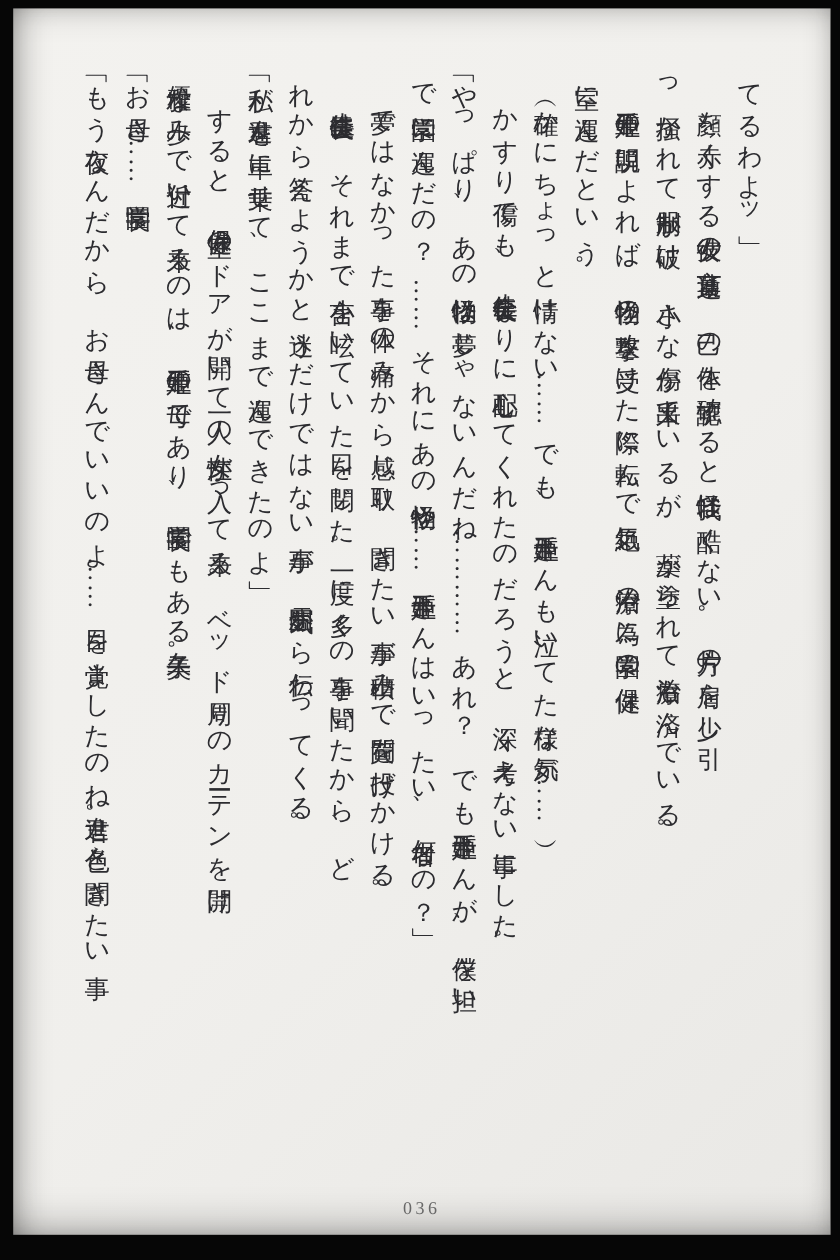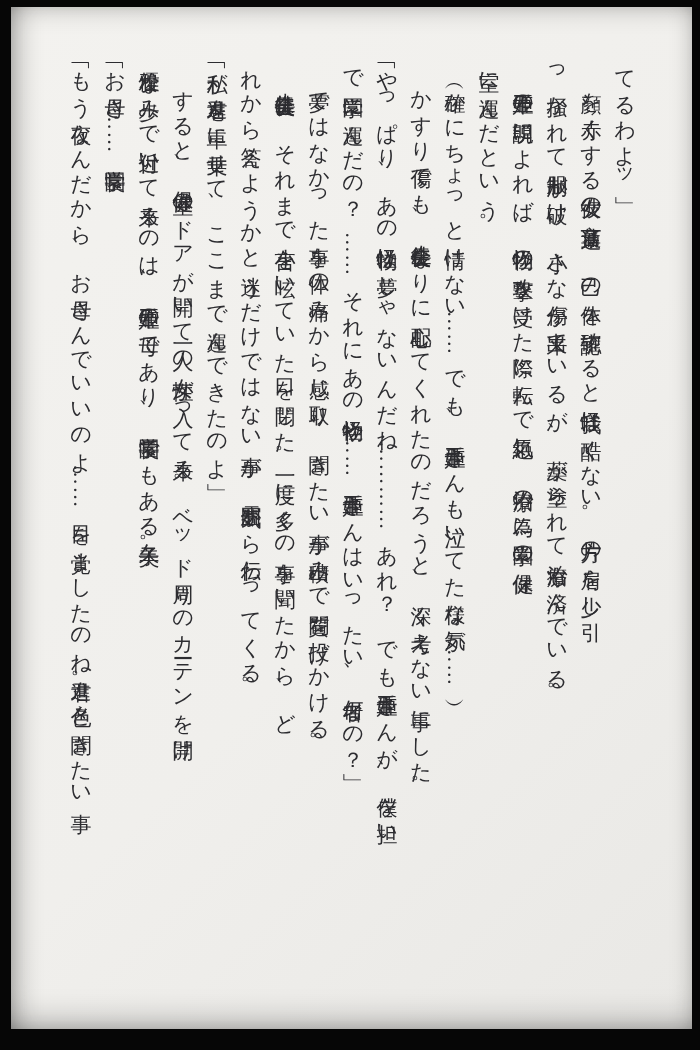--- a/index.html
+++ b/index.html
@@ -75,14 +75,15 @@
       <div class="col">で学園に運んだの？　……それにあの怪物や……千亜姫さんはいったい、何者なの？」</div>
       <div class="col indent">夢ではなかった事を体の痛みから感じ取り、聞きたい事が山積みで質問を投げかける。</div>
       <div class="col indent">生徒会長は、それまで小言を呟いていた口を閉じた。一度に多くの事を聞いたから、ど</div>
       <div class="col">れから答えようかと迷うだけではない事が、雰囲気から伝わってくる。</div>
       <div class="col">「私が進君を車に乗せて、ここまで運んできたのよ」</div>
       <div class="col indent">すると、保健室のドアが開いて一人の女性が入って来る。ベッド周りのカーテンを開け</div>
       <div class="col">優雅な歩みで近付いて来るのは、千亜姫の母であり、学園長でもある久美子。</div>
       <div class="col">「お母さ……学園長」</div>
       <div class="col">「もう夜なんだから、お母さんでいいのよ……目を覚ましたのね進君。色々と聞きたい事</div>
     </div>
+    <div class="page-number">036</div>
   </div>
 </div>
 
 </body></html>

